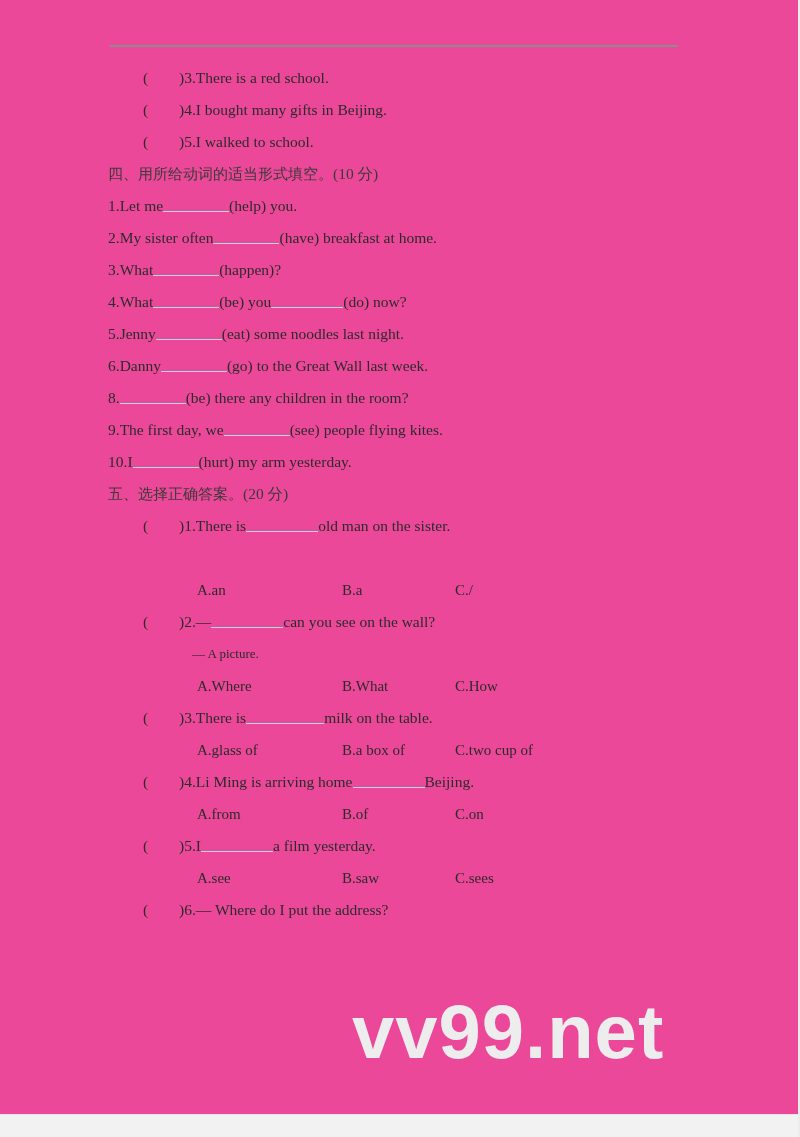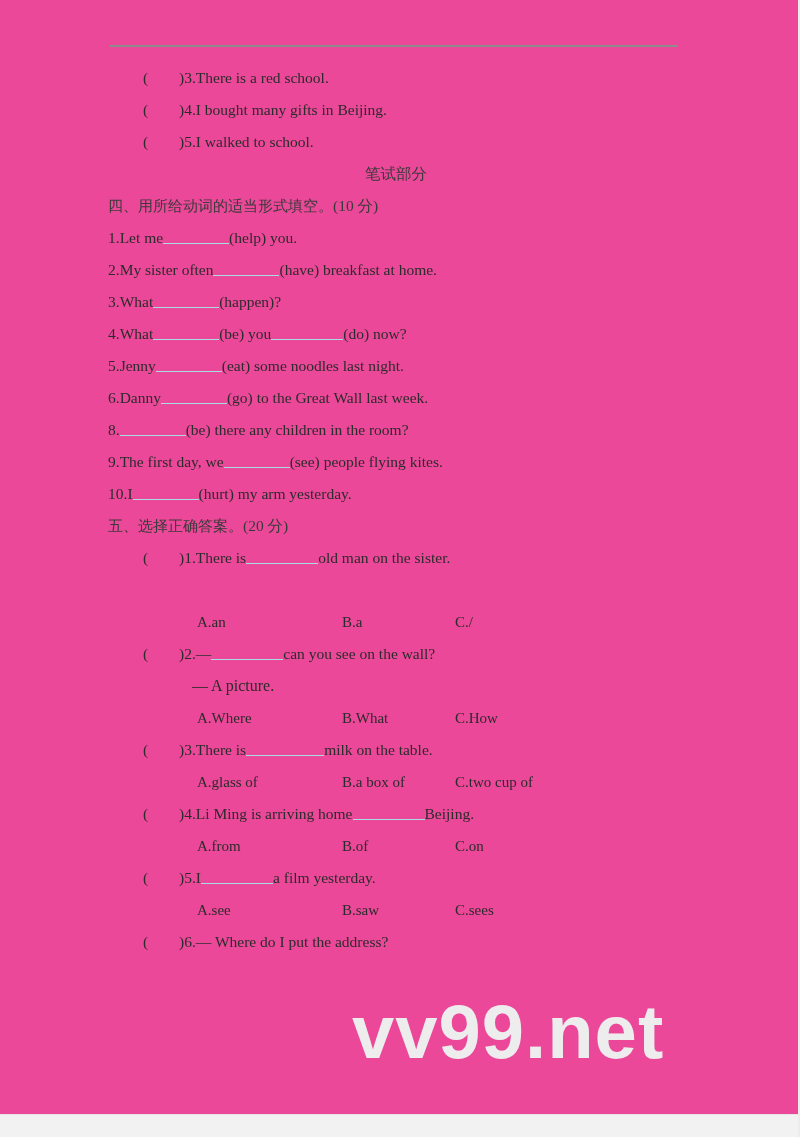--- a/index.html
+++ b/index.html
@@ -129,21 +129,21 @@
     line-height: 32px;
     white-space: nowrap;
   }
   .optrow .opt { position: absolute; top: 0; }
   .optrow .optA { left: 197px; }
   .optrow .optB { left: 342px; }
   .optrow .optC { left: 455px; }
 
   .subline {
     padding-left: 192px;
-    font-size: 16px;
+    font-size: 13px;
     line-height: 32px;
     white-space: nowrap;
   }
 
   .spacer-line { height: 32px; }
 </style>
 </head>
 <body>
 
 <div class="page">
@@ -159,21 +159,20 @@
       <div class="qrow">
         <span class="paren-open">(</span><span class="paren-close">)</span><span>3.There is a red school.</span>
       </div>
       <div class="qrow">
         <span class="paren-open">(</span><span class="paren-close">)</span><span>4.I bought many gifts in Beijing.</span>
       </div>
       <div class="qrow">
         <span class="paren-open">(</span><span class="paren-close">)</span><span>5.I walked to school.</span>
       </div>
 
-      <div class="center-head">笔试部分</div>
 
       <div class="section-head">
         <span class="cnum">四、用所给动词的适当形式填空。</span><span class="score">(10 分)</span>
       </div>
 
       <div class="fillrow">
         <span>1.</span><span>Let me</span><span class="blank w66"></span><span>(help) you.</span>
       </div>
       <div class="fillrow">
         <span>2.</span><span>My sister often</span><span class="blank w66"></span><span>(have) breakfast at home.</span>

